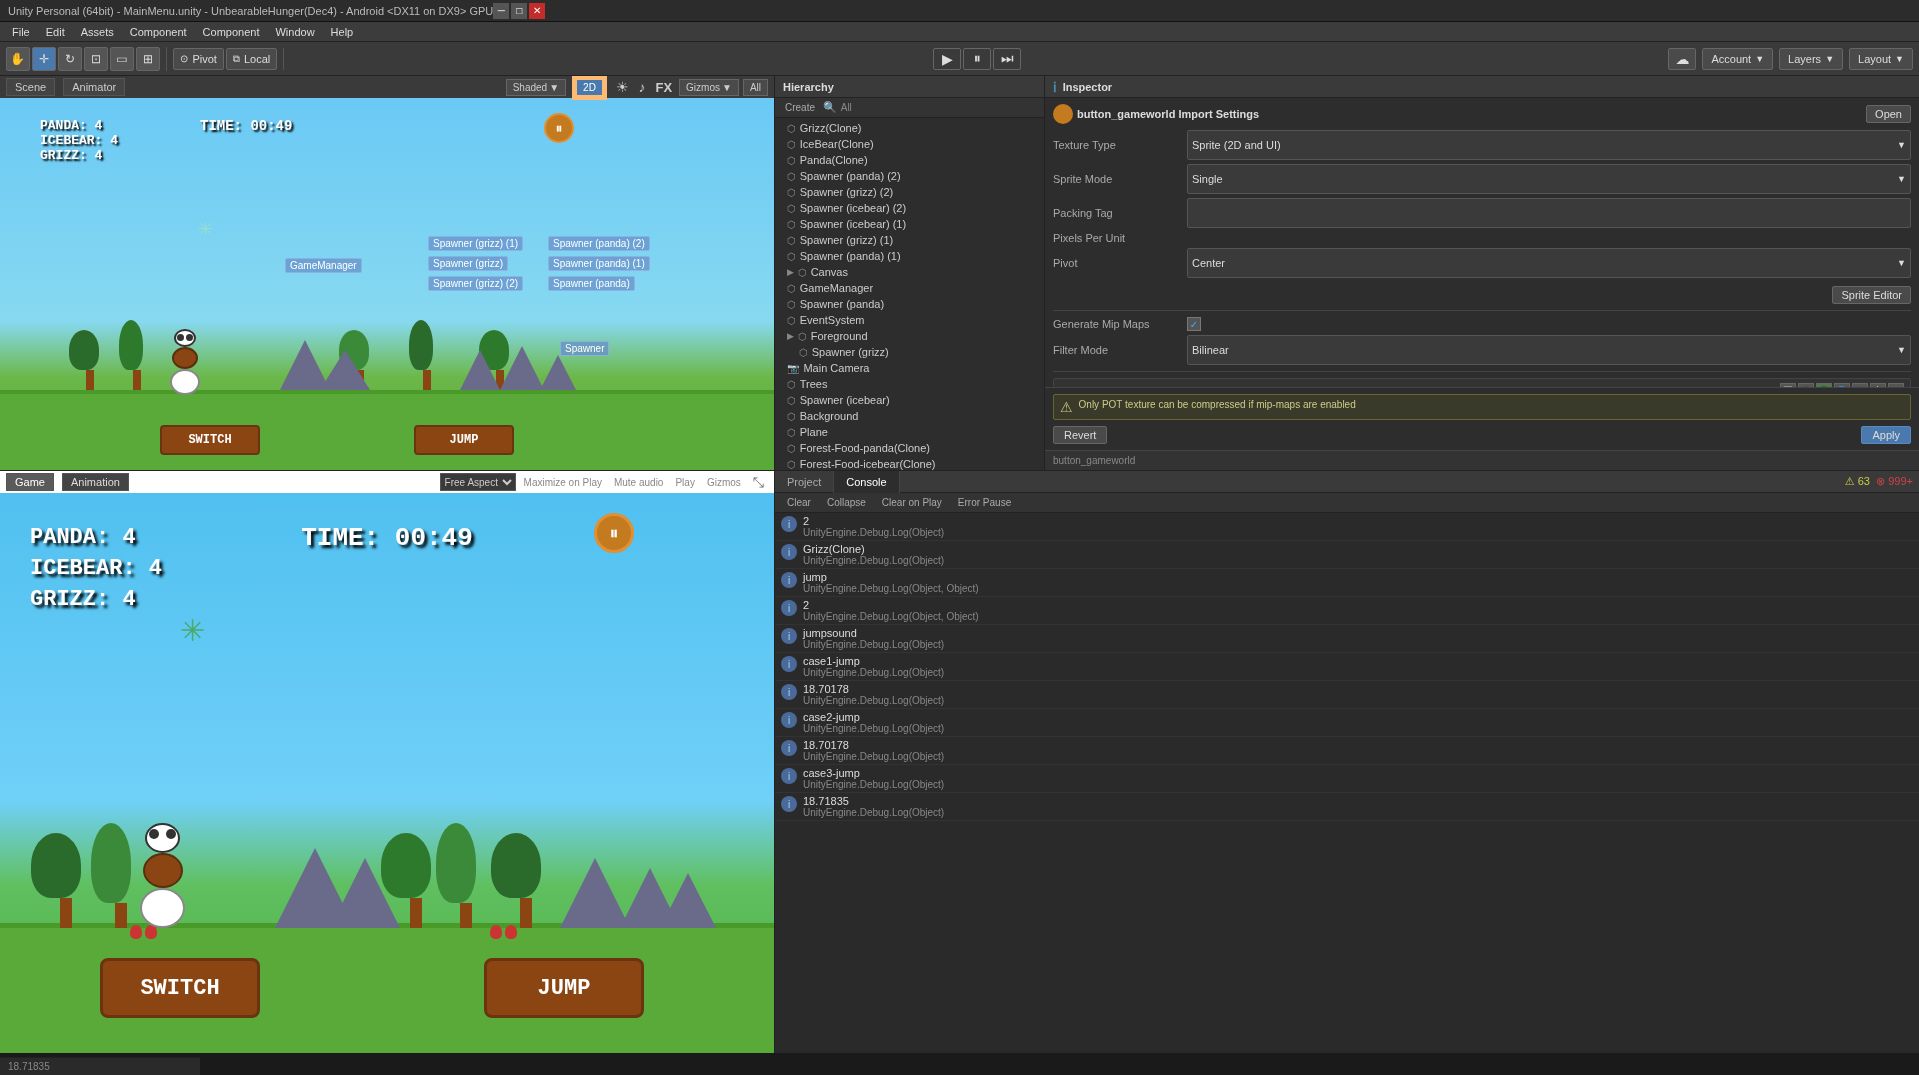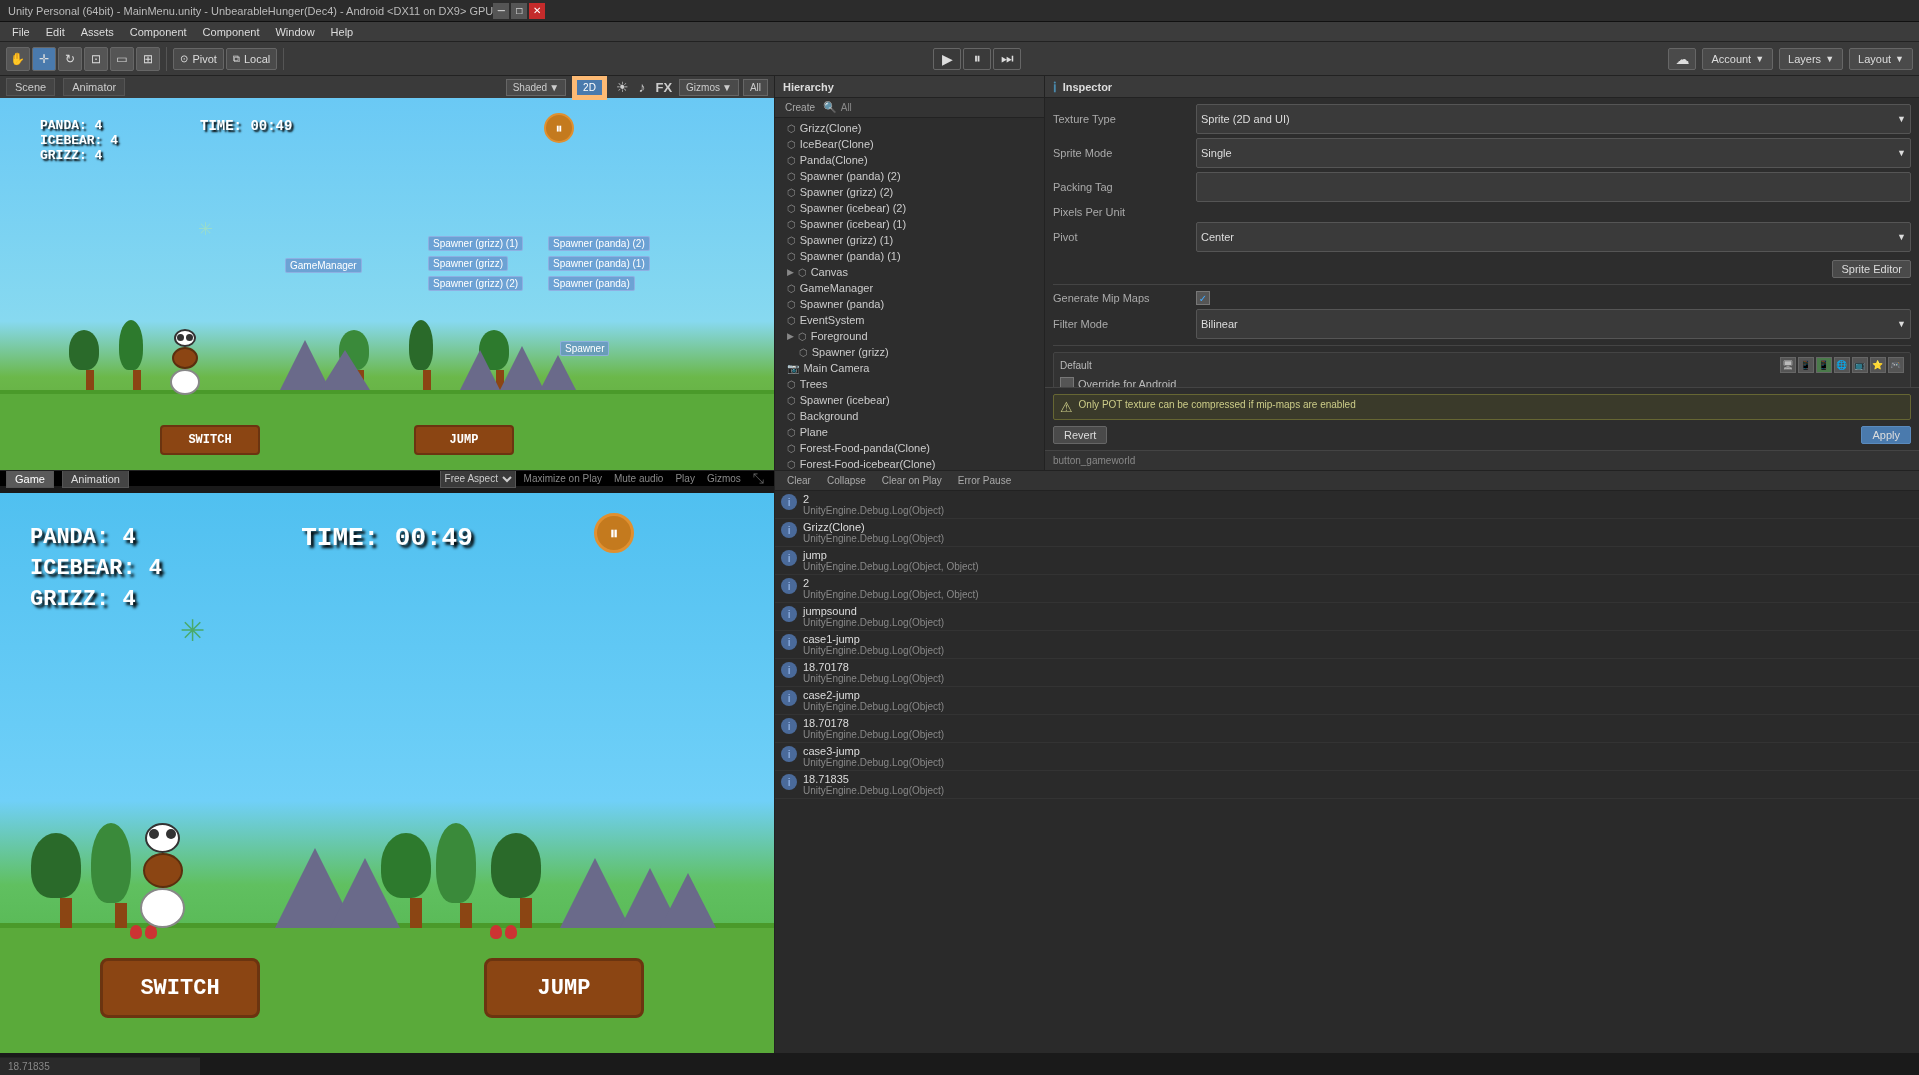--- a/index.html
+++ b/index.html
@@ -320,22 +320,22 @@
     }
 
     
     #game-view {
       flex: 1;
       background: #1a1a1a;
       position: relative;
       overflow: hidden;
     }
     #game-toolbar {
-      height: 15px;
-      background: #000000;
+      height: 22px;
+      background: #ffffff;
       display: flex;
       align-items: center;
       padding: 0 6px;
       gap: 4px;
       position: absolute;
       top: 0; left: 0; right: 0;
       z-index: 10;
     }
     .game-tab {
       font-size: 11px;
@@ -541,21 +541,21 @@
     }
     #inspector-content {
       flex: 1;
       padding: 6px 8px;
       overflow-y: auto;
     }
     .insp-row {
       display: flex;
       align-items: center;
       margin-bottom: 4px;
-      gap: 13px;
+      gap: 4px;
     }
     .insp-label {
       width: 130px;
       font-size: 11px;
       color: #aaa;
       flex-shrink: 0;
     }
     .insp-value {
       flex: 1;
       font-size: 11px;
@@ -1192,20 +1192,25 @@
         </div>
       </div>
 
       <div id="inspector-panel">
         <div id="inspector-header">
           <span style="font-size:14px; color:#4a8aad;">ℹ</span>
           <span style="font-size:11px; font-weight:bold;">Inspector</span>
         </div>
         <div id="inspector-content" class="scrollbar-thin">
 
+          <div style="display:flex; align-items:center; margin-bottom:6px;">
+            <div class="insp-asset-icon"></div>
+            <span style="font-size:11px; color:#ddd; font-weight:bold; flex:1;">button_gameworld Import Settings</span>
+            <button class="insp-open-btn">Open</button>
+          </div>
 
           <div class="insp-row">
             <span class="insp-label">Texture Type</span>
             <div class="insp-value" style="display:flex; align-items:center; justify-content:space-between; cursor:pointer;">
               <span>Sprite (2D and UI)</span>
               <span style="font-size:9px;">▼</span>
             </div>
           </div>
           <div class="insp-row">
             <span class="insp-label">Sprite Mode</span>
@@ -1292,20 +1297,32 @@
         </div>
 
         <div class="filename-bar">
           <span>button_gameworld</span>
         </div>
       </div>
     </div>
 
     <div id="bottom-panel">
       <div id="project-console">
+        <div id="pc-header">
+          <div class="pc-tab">Project</div>
+          <div class="pc-tab active">Console</div>
+          <div class="pc-status">
+            <span class="status-warn">
+              ⚠ <span>63</span>
+            </span>
+            <span class="status-err">
+              ⊗ <span>999+</span>
+            </span>
+          </div>
+        </div>
         <div id="pc-toolbar">
           <button class="pc-toolbar-btn">Clear</button>
           <button class="pc-toolbar-btn">Collapse</button>
           <button class="pc-toolbar-btn">Clear on Play</button>
           <button class="pc-toolbar-btn">Error Pause</button>
         </div>
         <div id="console-content" class="scrollbar-thin">
 
           <div class="console-row">
             <div class="console-icon">i</div>

